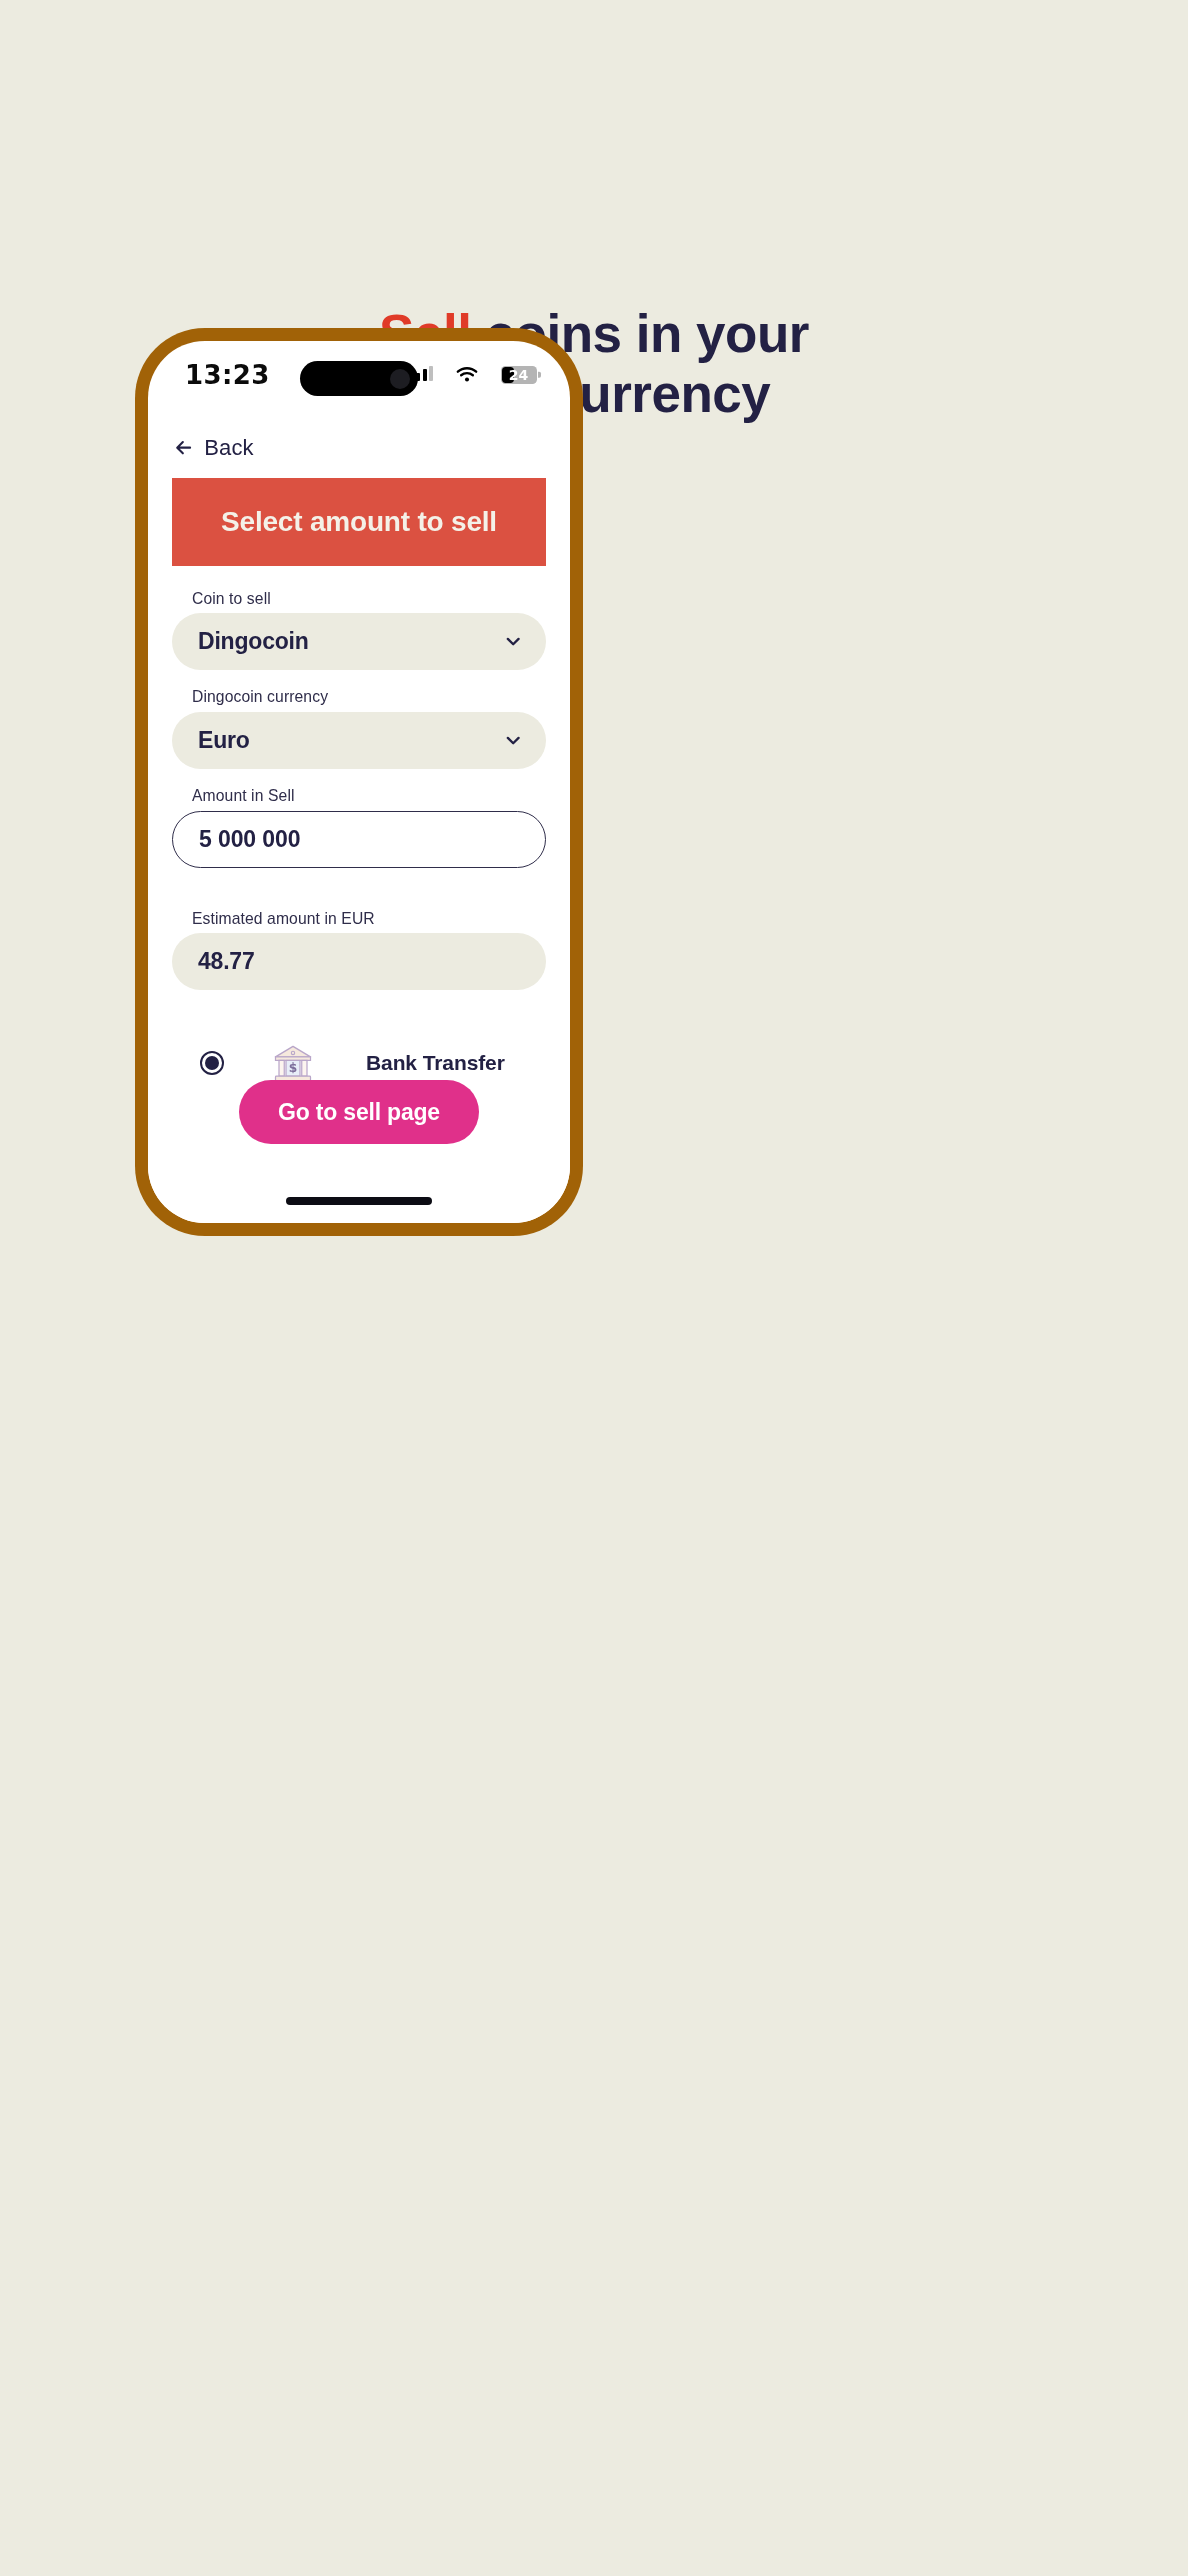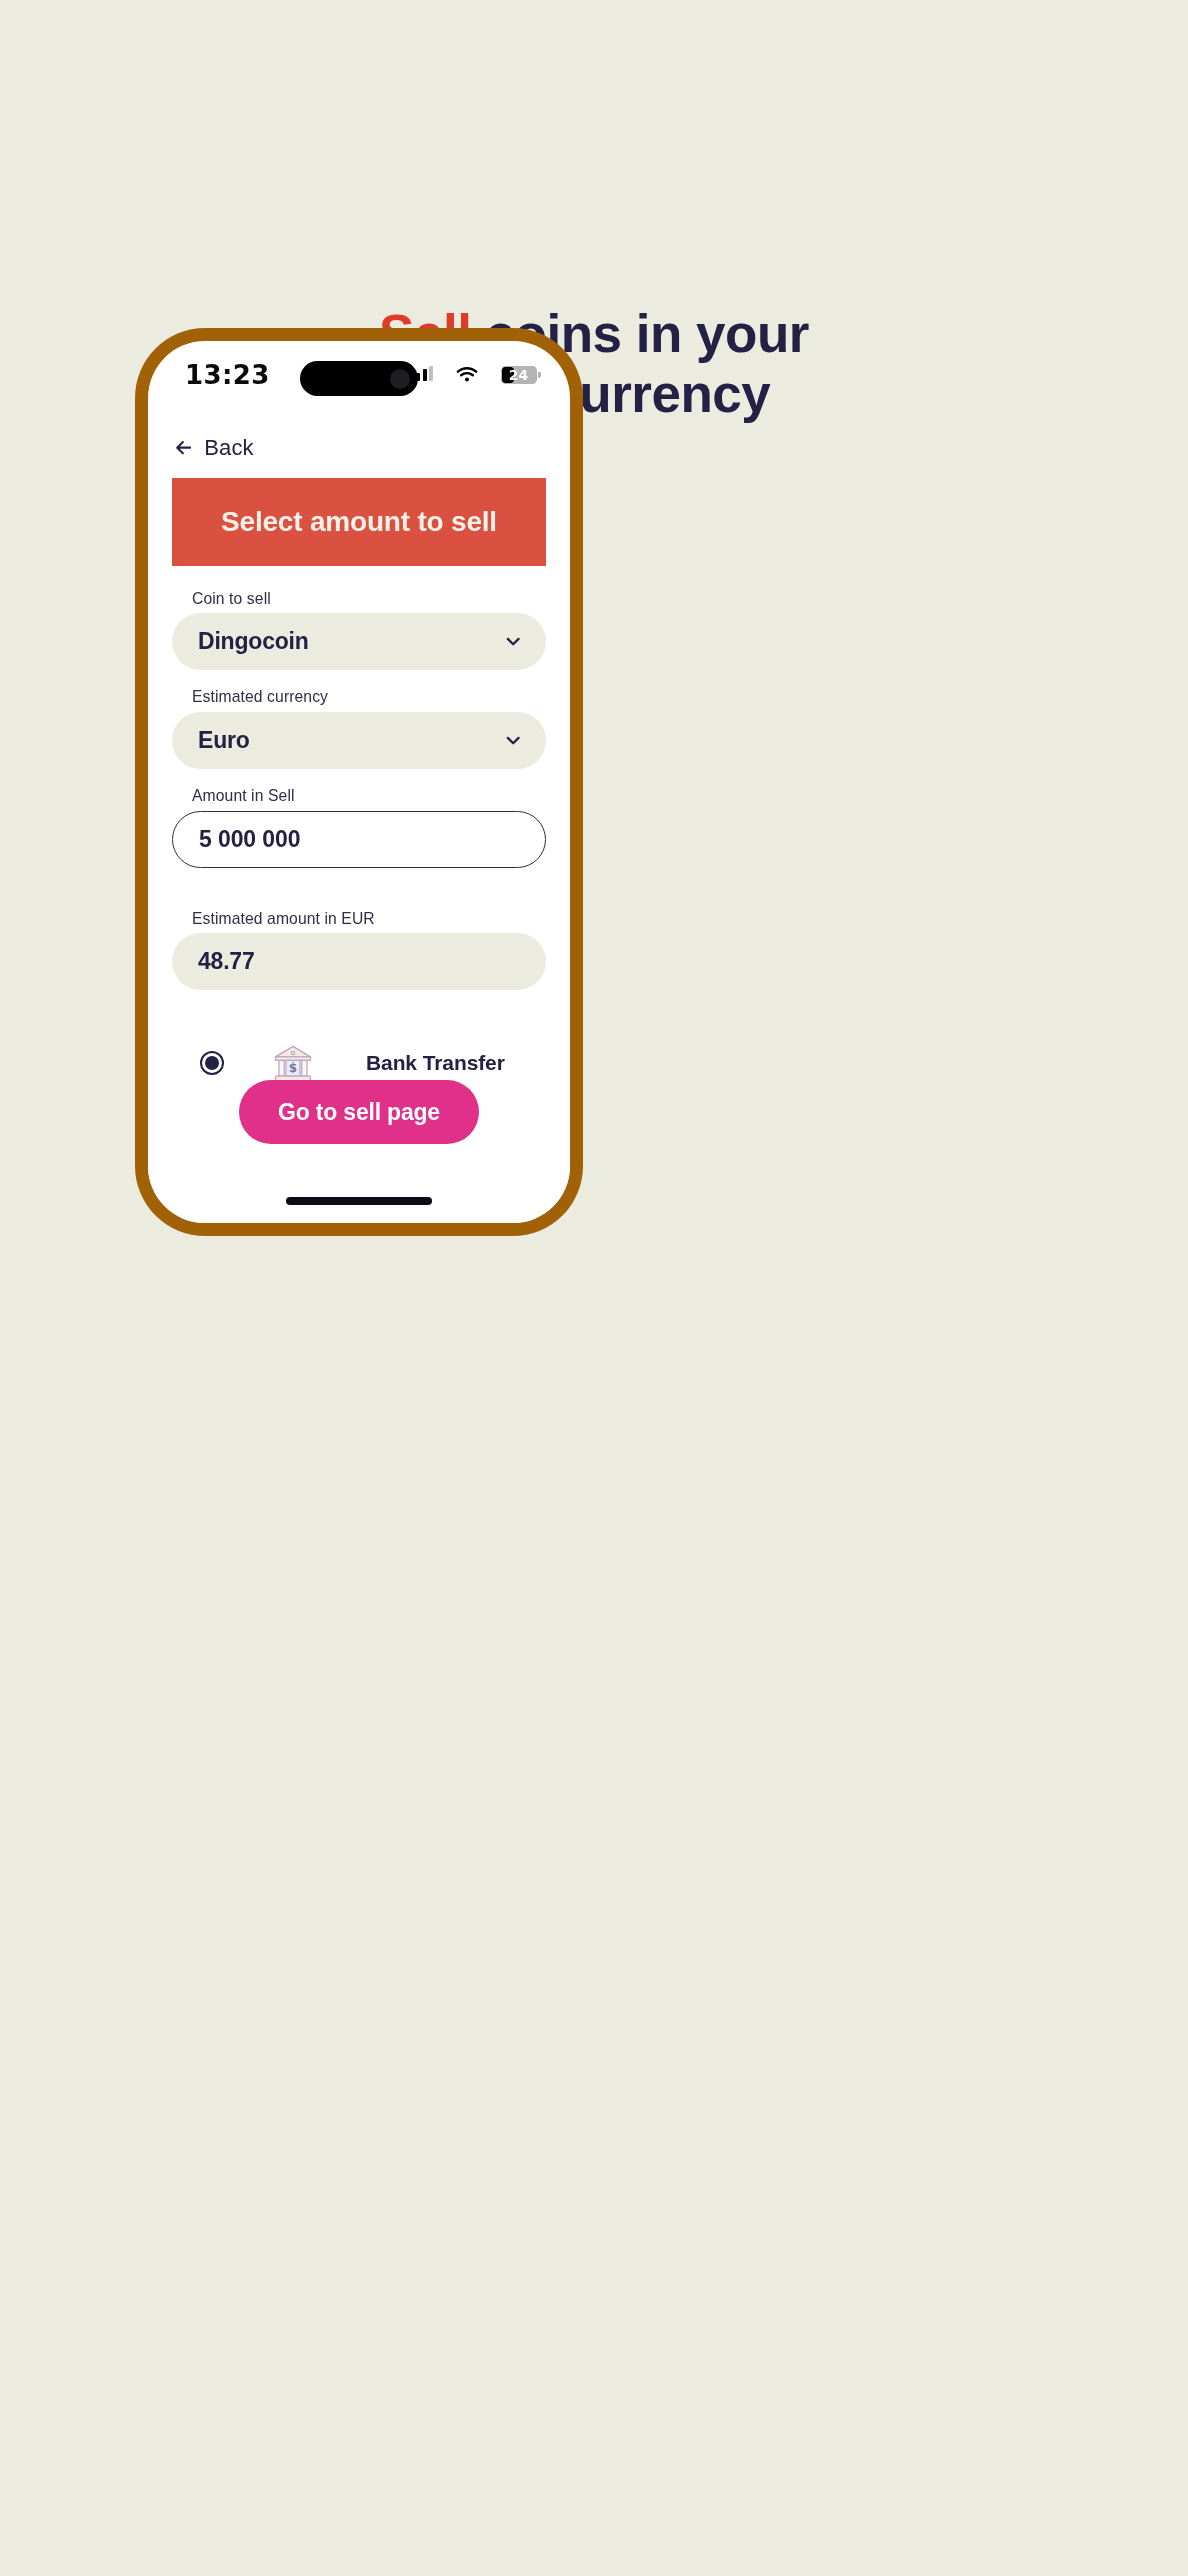--- a/index.html
+++ b/index.html
@@ -370,21 +370,21 @@
 
         <div class="spacer-sm"></div>
         <div class="field-label">Coin to sell</div>
         <div class="select-pill">
           <span class="pill-value">Dingocoin</span>
           <svg class="chevron" viewBox="0 0 24 24">
             <path d="M5 9 L12 16 L19 9" stroke="currentColor" stroke-width="3" fill="none" stroke-linecap="round" stroke-linejoin="round"></path>
           </svg>
         </div>
 
-        <div class="field-label tight">Estimated currency</div>
+        <div class="field-label tight">Dingocoin currency</div>
         <div class="select-pill">
           <span class="pill-value">Euro</span>
           <svg class="chevron" viewBox="0 0 24 24">
             <path d="M5 9 L12 16 L19 9" stroke="currentColor" stroke-width="3" fill="none" stroke-linecap="round" stroke-linejoin="round"></path>
           </svg>
         </div>
 
         <div class="field-label tight">Amount in Sell</div>
         <div class="input-outline">
           <span class="input-value">5 000 000</span>

